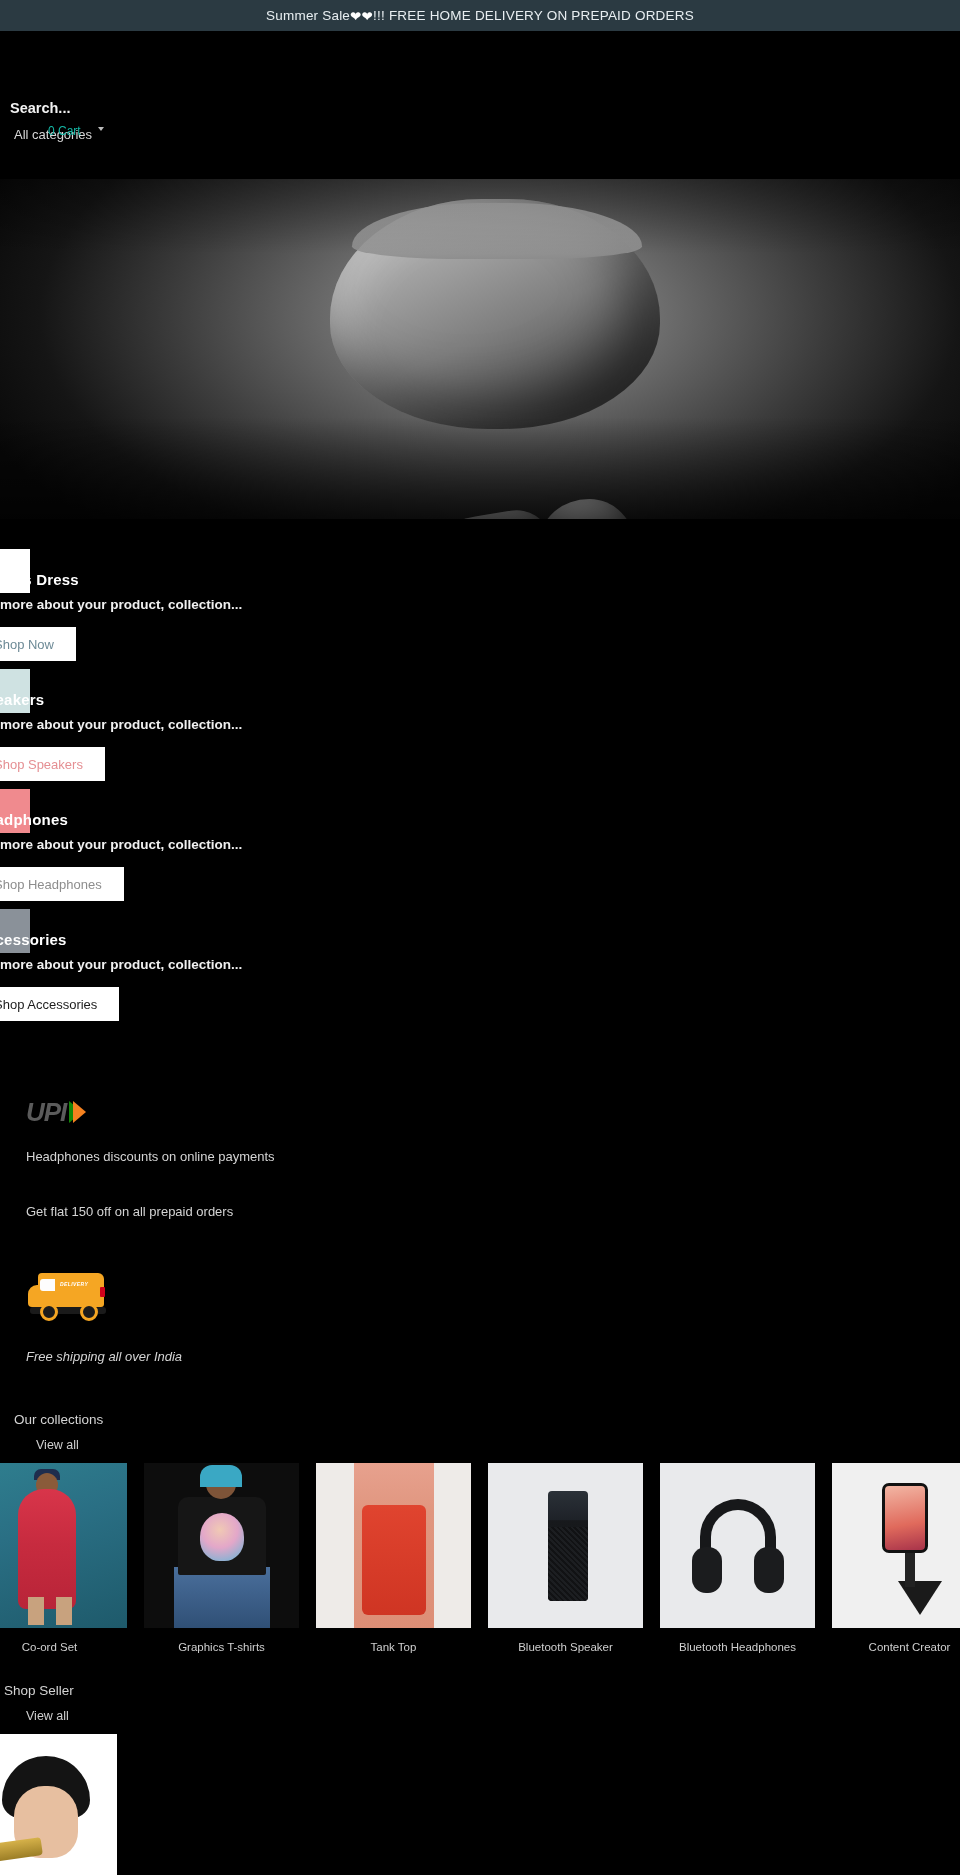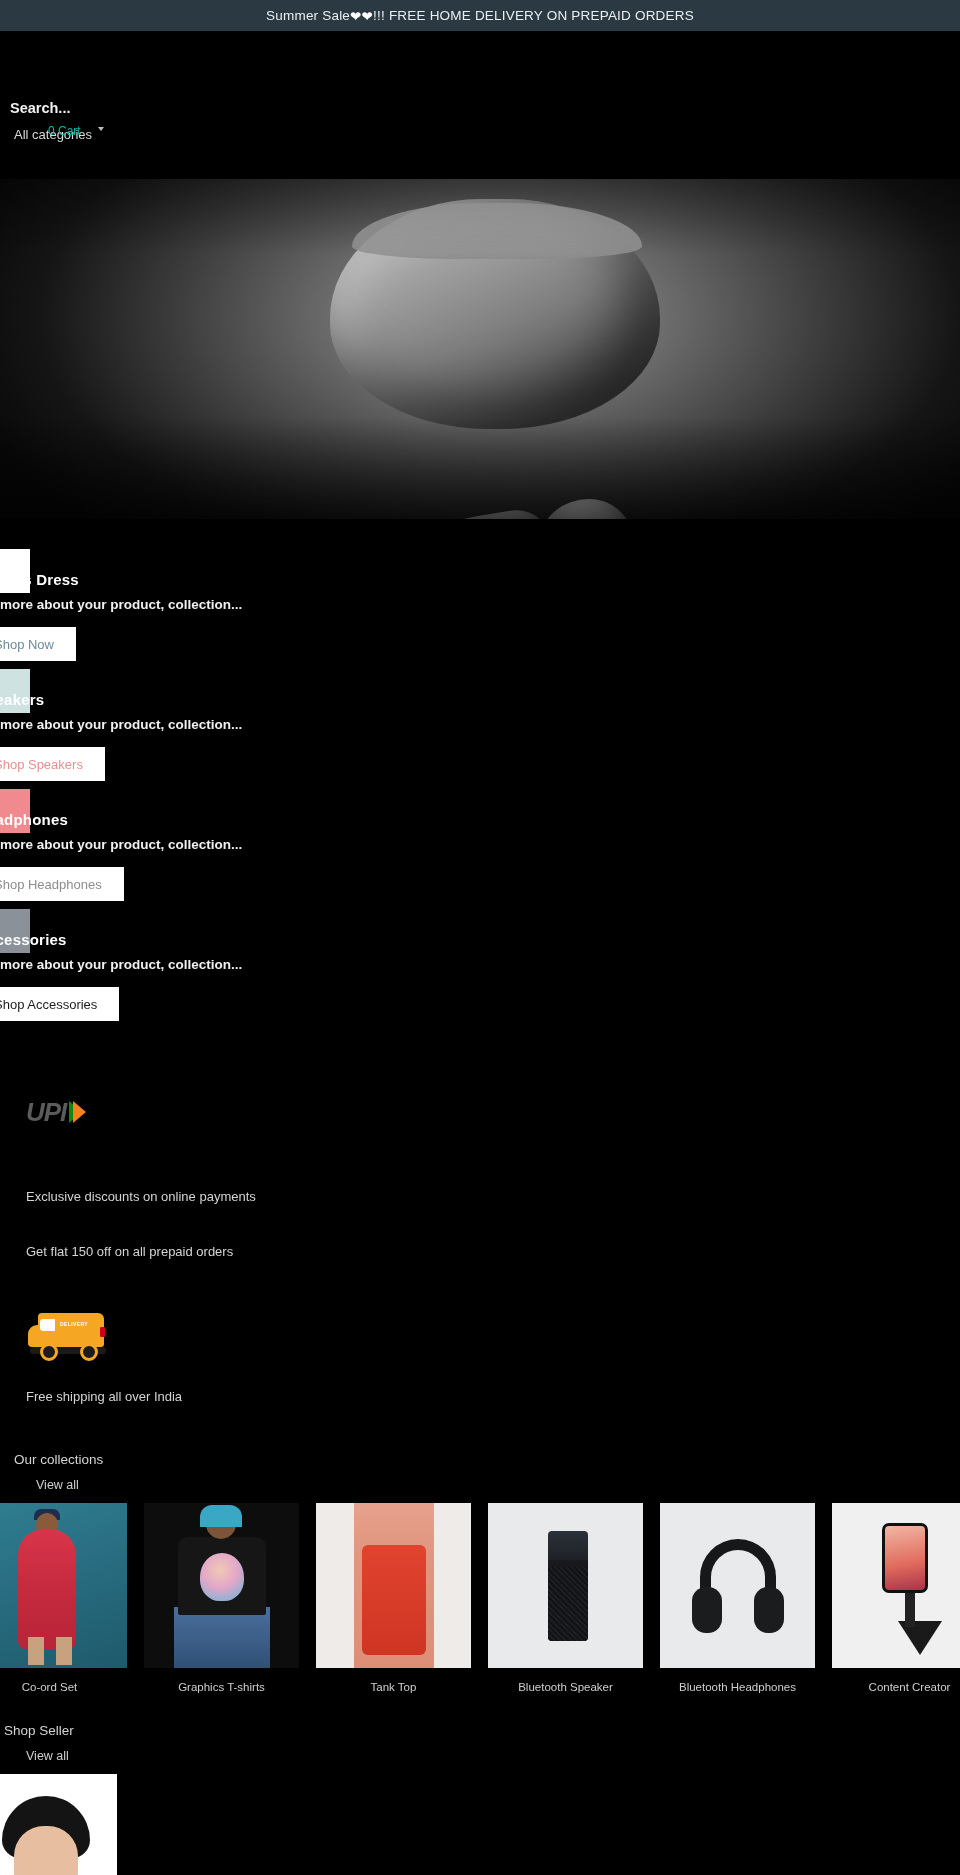--- a/index.html
+++ b/index.html
@@ -106,21 +106,21 @@
   .promo .btn {
     position:absolute; left:-28px; top:78px;
     background:#fff; border:none; height:34px; padding:0 22px;
     font-family:"Liberation Sans", sans-serif; font-size:13px;
     cursor:pointer; display:flex; align-items:center;
   }
 
   
   .features { padding-top:70px; }
   .feature { padding-left:26px; margin-bottom:48px; }
-  .upi-logo { width:64px; height:26px; margin-bottom:64px; position:relative; }
+  .upi-logo { width:64px; height:26px; margin-bottom:24px; position:relative; }
   .upi-text {
     font-family:"Liberation Sans", sans-serif; font-size:26px;
     font-weight:bold; font-style:italic; color:#5b5b5b;
     letter-spacing:-1px; line-height:26px;
   }
   .upi-arrow {
     position:absolute; left:47px; top:2px; width:0;height:0;
     border-top:11px solid transparent; border-bottom:11px solid transparent;
     border-left:13px solid #f58220;
   }
@@ -305,25 +305,25 @@
 </div>
 
 <div class="features">
 
   <div class="feature">
     <div class="upi-logo">
       <div class="upi-text">UPI</div>
       <div class="upi-arrow2"></div>
       <div class="upi-arrow"></div>
     </div>
-    <div class="f-title">Exclusive discounts on online payments</div>
+    <div class="f-title">Headphones discounts on online payments</div>
     <div class="f-sub">Get flat 150 off on all prepaid orders</div>
   </div>
 
-  <div class="feature" style="margin-top:44px;">
+  <div class="feature" style="margin-top:44px;font-style:italic;">
     <div class="truck">
       <div class="grd"></div>
       <div class="body"></div>
       <div class="nose"></div>
       <div class="win"></div>
       <div class="lbl">DELIVERY</div>
       <div class="tail"></div>
       <div class="w1"></div>
       <div class="w2"></div>
     </div>

